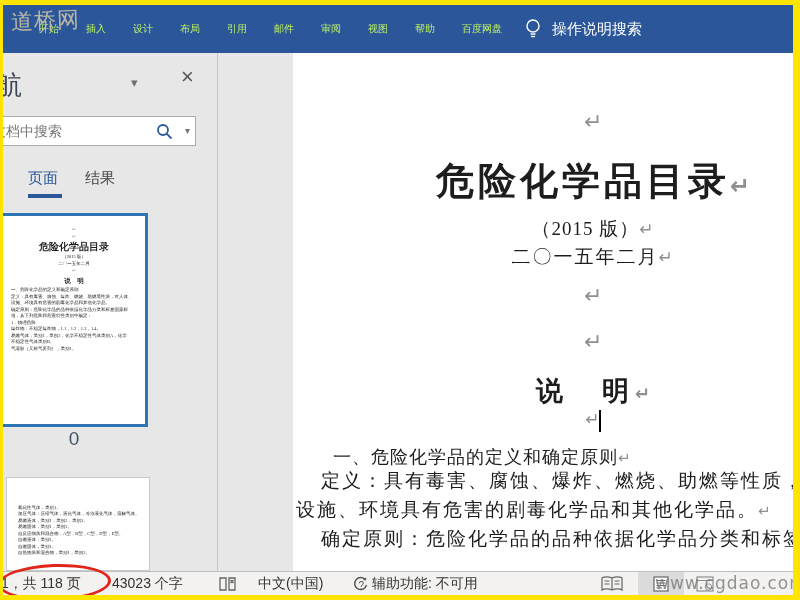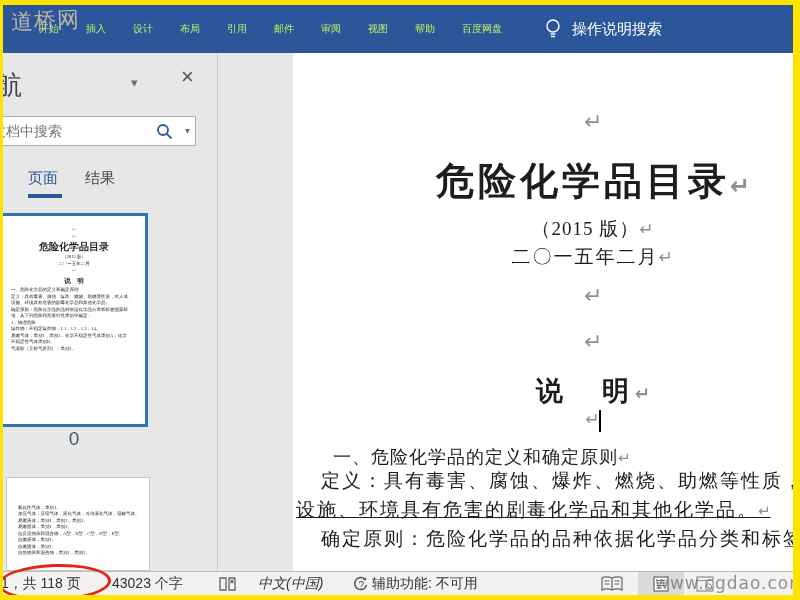--- a/index.html
+++ b/index.html
@@ -74,33 +74,33 @@
   .doc-sec { top:320px; font-size:27px; font-weight:bold; letter-spacing:6px; }
   .doc-sec .pilcrow { font-size:18px; letter-spacing:0; }
   .small-p { font-size:17px; }
   .caret-line { top:356px; }
   .caret { display:inline-block; width:1.5px; height:22px; background:#000; vertical-align:middle; }
   .b-line { position:absolute; white-space:nowrap; font-size:19px; letter-spacing:2px; }
   .b-line .pilcrow { font-size:15px; letter-spacing:0; }
   .doc-h1 { top:392px; left:40px; font-weight:normal; font-family:"DejaVu Sans", sans-serif;
             font-size:18px; letter-spacing:1px; }
   .bl-0 { top:415px; left:28px; }
-  .bl-1 { top:444px; left:3px;text-decoration:underline; }
+  .bl-1 { top:444px; left:3px; }
   .bl-2 { top:473px; left:28px; }
   .bl-3 { top:502px; left:3px; }
   .bl-4 { top:531px; left:40px; }
 
   
   .statusbar { position:absolute; left:0; top:566px; width:790px; height:24px;
                background:#F3F2F1; border-top:1px solid #BEBEBE; font-size:14px; color:#333; z-index:10; }
   .sb-item { position:absolute; top:3px; white-space:nowrap; }
   .pageinfo-clip { left:0; width:112px; height:20px; overflow:hidden; }
   .pageinfo-clip span { display:inline-block; margin-left:-34px; }
   .wordcount { left:109px; }
-  .lang { left:255px;font-style:italic; }
+  .lang { left:255px; }
   .proof-icon { position:absolute; left:215px; top:4px; width:19px; height:16px; }
   .acc-group { left:349px; display:flex; align-items:center; }
   .acc-icon { width:17px; height:17px; margin-right:3px; }
   .view-readmode { position:absolute; left:597px; top:4px; width:24px; height:16px; }
   .view-sel { position:absolute; left:635px; top:0; width:46px; height:23px; background:#DBDBDB; }
   .view-print { position:absolute; left:13px; top:4px; width:20px; height:16px; }
   .view-web { position:absolute; left:692px; top:4px; width:20px; height:16px; opacity:.8; }
   .wm-url { position:absolute; left:652px; top:568px; z-index:20; font-size:17px;
             color:rgba(120,120,120,.8); font-family:"DejaVu Sans", sans-serif;
             white-space:nowrap; letter-spacing:1px; }
@@ -116,21 +116,21 @@
     <div class="ribbon">
       <span class="tab">开始</span>
       <span class="tab">插入</span>
       <span class="tab">设计</span>
       <span class="tab">布局</span>
       <span class="tab">引用</span>
       <span class="tab">邮件</span>
       <span class="tab">审阅</span>
       <span class="tab">视图</span>
       <span class="tab">帮助</span>
-      <span class="tab" style="margin-right:30px;">百度网盘</span>
+      <span class="tab" style="margin-right:10px;">百度网盘</span>
       <span class="tellme">
         <svg class="bulb-icon" viewBox="0 0 18 22">
           <circle cx="9" cy="8" r="6" fill="none" stroke="#fff" stroke-width="1.4"></circle>
           <line x1="6.5" y1="16" x2="11.5" y2="16" stroke="#fff" stroke-width="1.4"></line>
           <line x1="7" y1="18.5" x2="11" y2="18.5" stroke="#fff" stroke-width="1.4"></line>
         </svg>
         <span class="label">操作说明搜索</span>
       </span>
     </div>
     <div class="wm-logo">道桥网</div>

